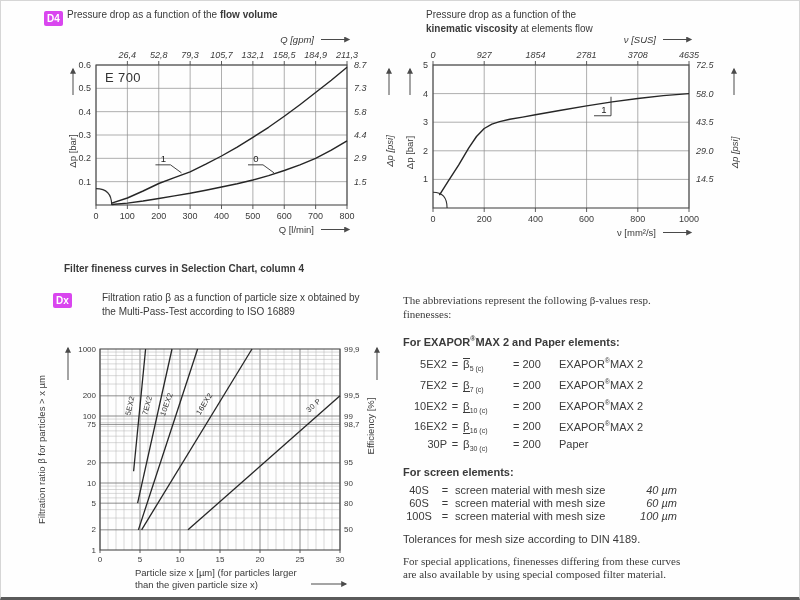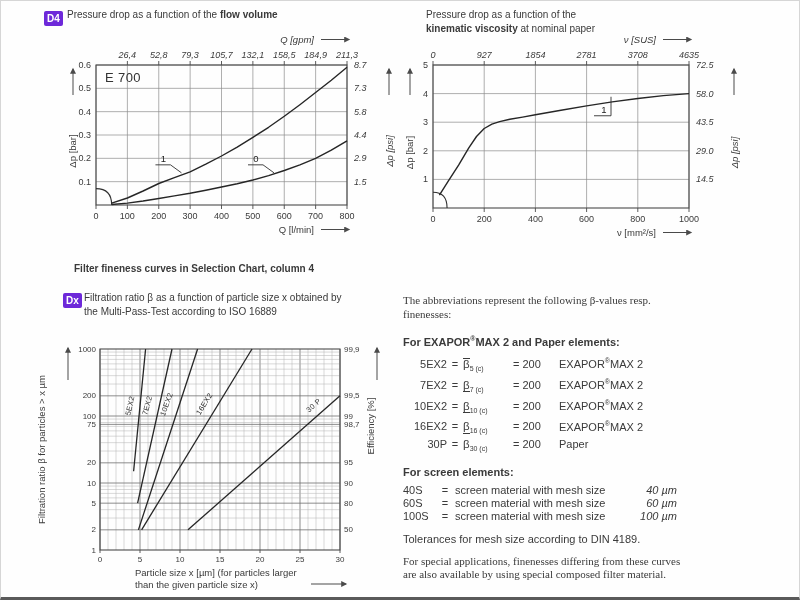--- a/index.html
+++ b/index.html
@@ -1,58 +1,58 @@
 <!DOCTYPE html>
 <html><head>
 <meta charset="utf-8">
 <style>
   html,body{margin:0;padding:0;background:#fff;font-family:"Liberation Sans",sans-serif;color:#3a3a3a;}
   .page{position:relative;width:800px;height:600px;background:#fefefe;border:1px solid #d6d6d6;
         border-bottom:3px solid #5a5a5a;box-sizing:border-box;overflow:hidden;}
-  .badge{position:absolute;width:19px;height:15px;background:#6d28d9;color:#fff;font-weight:bold;
+  .badge{position:absolute;width:19px;height:15px;background:#d946ef;color:#fff;font-weight:bold;
          font-size:10px;text-align:center;line-height:15px;border-radius:2px;}
   .hdr{position:absolute;font-size:10px;line-height:13.5px;}
   .bold{font-weight:bold;}
   svg.chart{position:absolute;overflow:visible;}
   .tick{font-size:9px;fill:#3a3a3a}
   .t8{font-size:8px;fill:#3a3a3a}
   .it{font-style:italic}
   .cap{font-size:9.5px;fill:#3a3a3a}
   .slabel{font-size:9.5px;fill:#222}
   .inlabel{font-size:13px;fill:#333;letter-spacing:.4px}
   .l7{font-size:7.5px;fill:#333;letter-spacing:.3px}
   .rcol{position:absolute;font-size:11px;line-height:13.5px;}
   .ml{white-space:pre-line;font-family:Liberation Serif, serif;}
   .rh{font-weight:bold;margin:11px 0 5px 0;}
   .mt10{margin-top:10px;} .mt8{margin-top:8px;}
   .exa-row{display:grid;grid-template-columns:44px 16px 50px 46px auto;align-items:baseline;line-height:13px;}
   .exa-row .code{text-align:right;}
   .exa-row .eq{text-align:center;}
   .scr-row{display:grid;grid-template-columns:32px 20px 176px 46px;align-items:baseline;line-height:13px;}
-  .scr-row .code{text-align:left;}
+  .scr-row .code{text-align:center;}
   .scr-row .eq{text-align:center;}
   .scr-row .size{text-align:right;font-style:italic;}
   .b{display:inline-block;line-height:1;font-size:11.5px;}
   .b.over{border-top:1px solid #3a3a3a;}
   .b.under{border-bottom:1px solid #3a3a3a;}
   sub{font-size:7px;} sup{font-size:7px;}
 </style>
 </head>
 <body>
 
 <div class="page">
 
   <div class="badge" style="left:43px;top:10px;">D4</div>
   <div class="hdr" style="left:66px;top:7px;width:330px;">
     <span>Pressure drop as a function of the </span><span class="bold">flow volume</span><br>
   </div>
 
   <div class="hdr" style="left:425px;top:7px;width:330px;">
     <span>Pressure drop as a function of the</span><br>
-    <span class="bold">kinematic viscosity</span><span> at nominal paper</span>
+    <span class="bold">kinematic viscosity</span><span> at elements flow</span>
   </div>
 
   <svg id="d4" class="chart" style="left:30px;top:30px;" width="366" height="230">
       <defs>
         <marker id="d4-ah" viewBox="0 0 10 10" refX="8" refY="5" markerWidth="7" markerHeight="6" orient="auto-start-reverse">
           <path d="M0 0 L10 5 L0 10 z" fill="#4a4a4a"></path>
         </marker>
       </defs>
       <g>
         <line x1="65" y1="34" x2="65" y2="174" stroke="#8d8d8d" stroke-width="0.7"></line>
@@ -205,24 +205,24 @@
       <line x1="264" y1="8.5" x2="292" y2="8.5" stroke="#4a4a4a" stroke-width="1" marker-end="url(#viscosity-ah)"></line>
       <line x1="264" y1="201.5" x2="292" y2="201.5" stroke="#4a4a4a" stroke-width="1" marker-end="url(#viscosity-ah)"></line>
       <line x1="11" y1="64" x2="11" y2="38" stroke="#4a4a4a" stroke-width="1" marker-end="url(#viscosity-ah)"></line>
       <line x1="335" y1="64" x2="335" y2="38" stroke="#4a4a4a" stroke-width="1" marker-end="url(#viscosity-ah)"></line>
       <path d="M 34 161.27 Q 48.08 161.27 48.08 177" fill="none" stroke="#303030" stroke-width="1.1"></path>
       <polyline points="40.4,164.1 49.4,149.8 59.6,134.1 69.8,116.9 77.5,105.5 85.2,97.5 92.9,93.2 100.6,90.6 110.8,88.3 123.6,86.1 136.4,83.8 162.0,79.2 187.6,74.9 213.2,70.9 238.8,67.5 264.4,64.6 290.0,62.6" fill="none" stroke="#262626" stroke-width="1.4" stroke-linejoin="round"></polyline>
       <text x="205.008" y="81.762" class="slabel" text-anchor="middle">1</text>
       <polyline points="195.008,84.762 212.008,84.762 212.008,65.762" fill="none" stroke="#303030" stroke-width="0.9"></polyline>
     </svg>
 
-  <div class="hdr bold" style="left:73px;top:261px;">Filter fineness curves in Selection Chart, column 4</div>
-
-  <div class="badge" style="left:62px;top:292px;">Dx</div>
-  <div class="hdr" style="left:83px;top:290px;width:312px;">
+  <div class="hdr bold" style="left:63px;top:261px;">Filter fineness curves in Selection Chart, column 4</div>
+
+  <div class="badge" style="left:52px;top:292px;">Dx</div>
+  <div class="hdr" style="left:101px;top:290px;width:312px;">
     <span>Filtration ratio β as a function of particle size x obtained by</span><br>
     <span>the Multi-Pass-Test according to ISO 16889</span>
   </div>
 
   <svg id="fineness" class="chart" style="left:30px;top:333px;" width="366" height="266">
       <defs>
         <marker id="fineness-ah" viewBox="0 0 10 10" refX="8" refY="5" markerWidth="7" markerHeight="6" orient="auto-start-reverse">
           <path d="M0 0 L10 5 L0 10 z" fill="#4a4a4a"></path>
         </marker>
       </defs>

